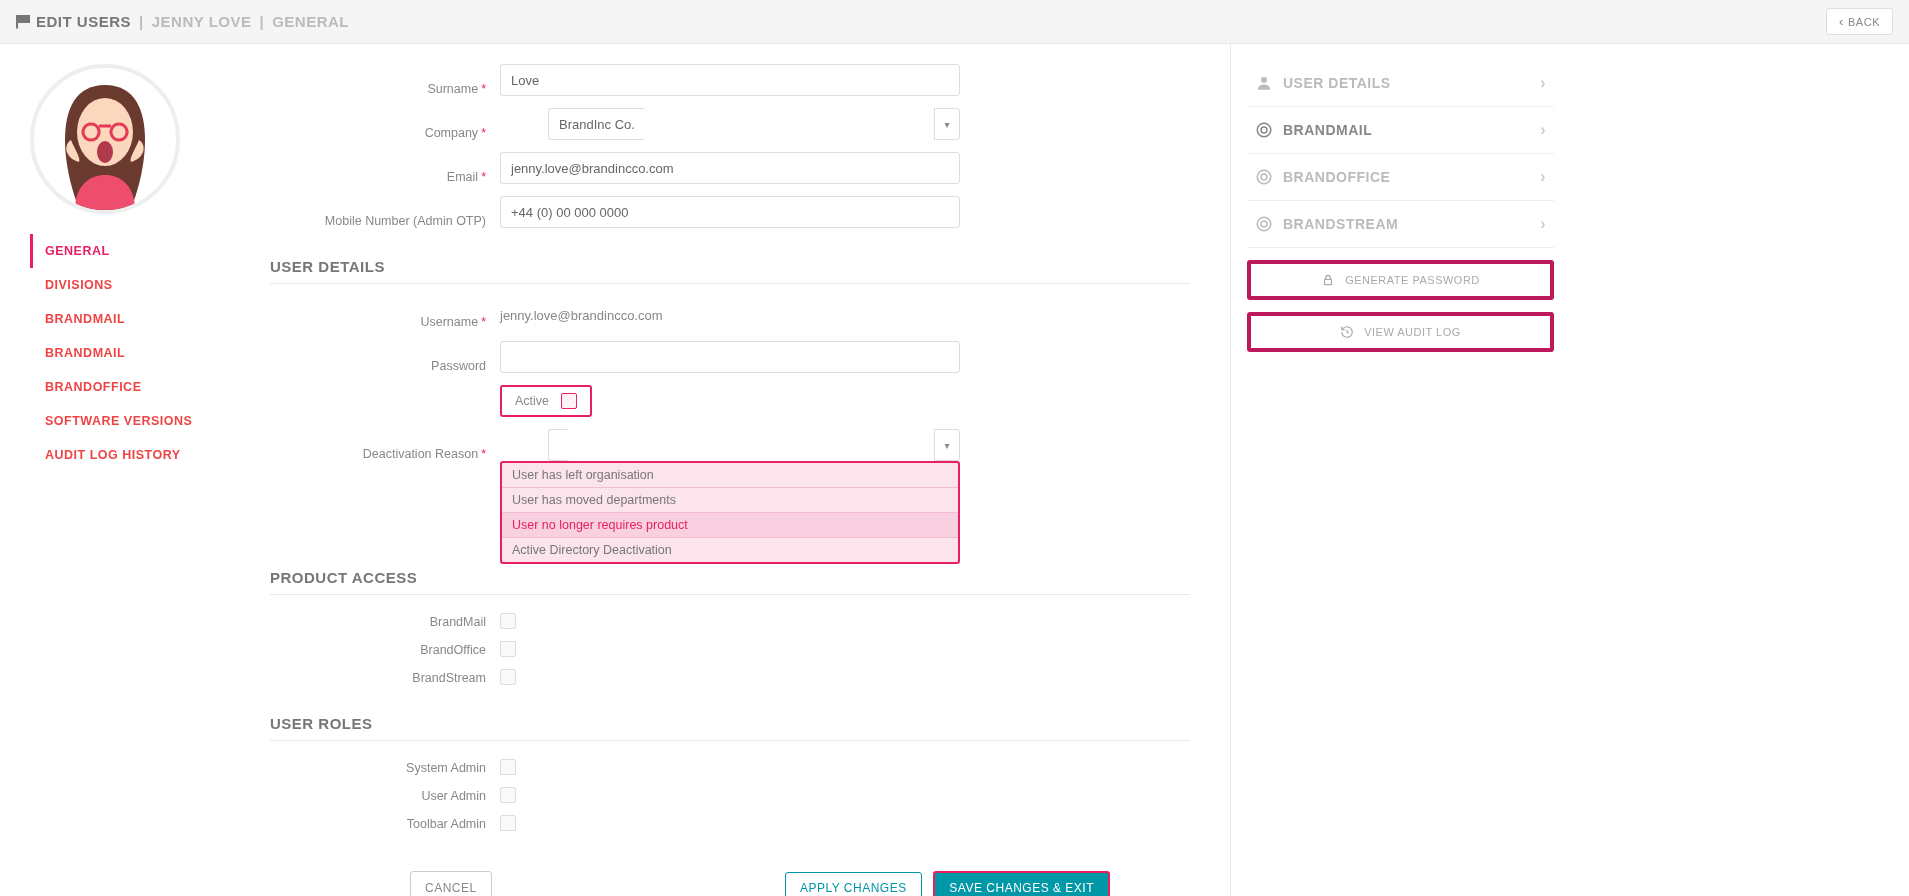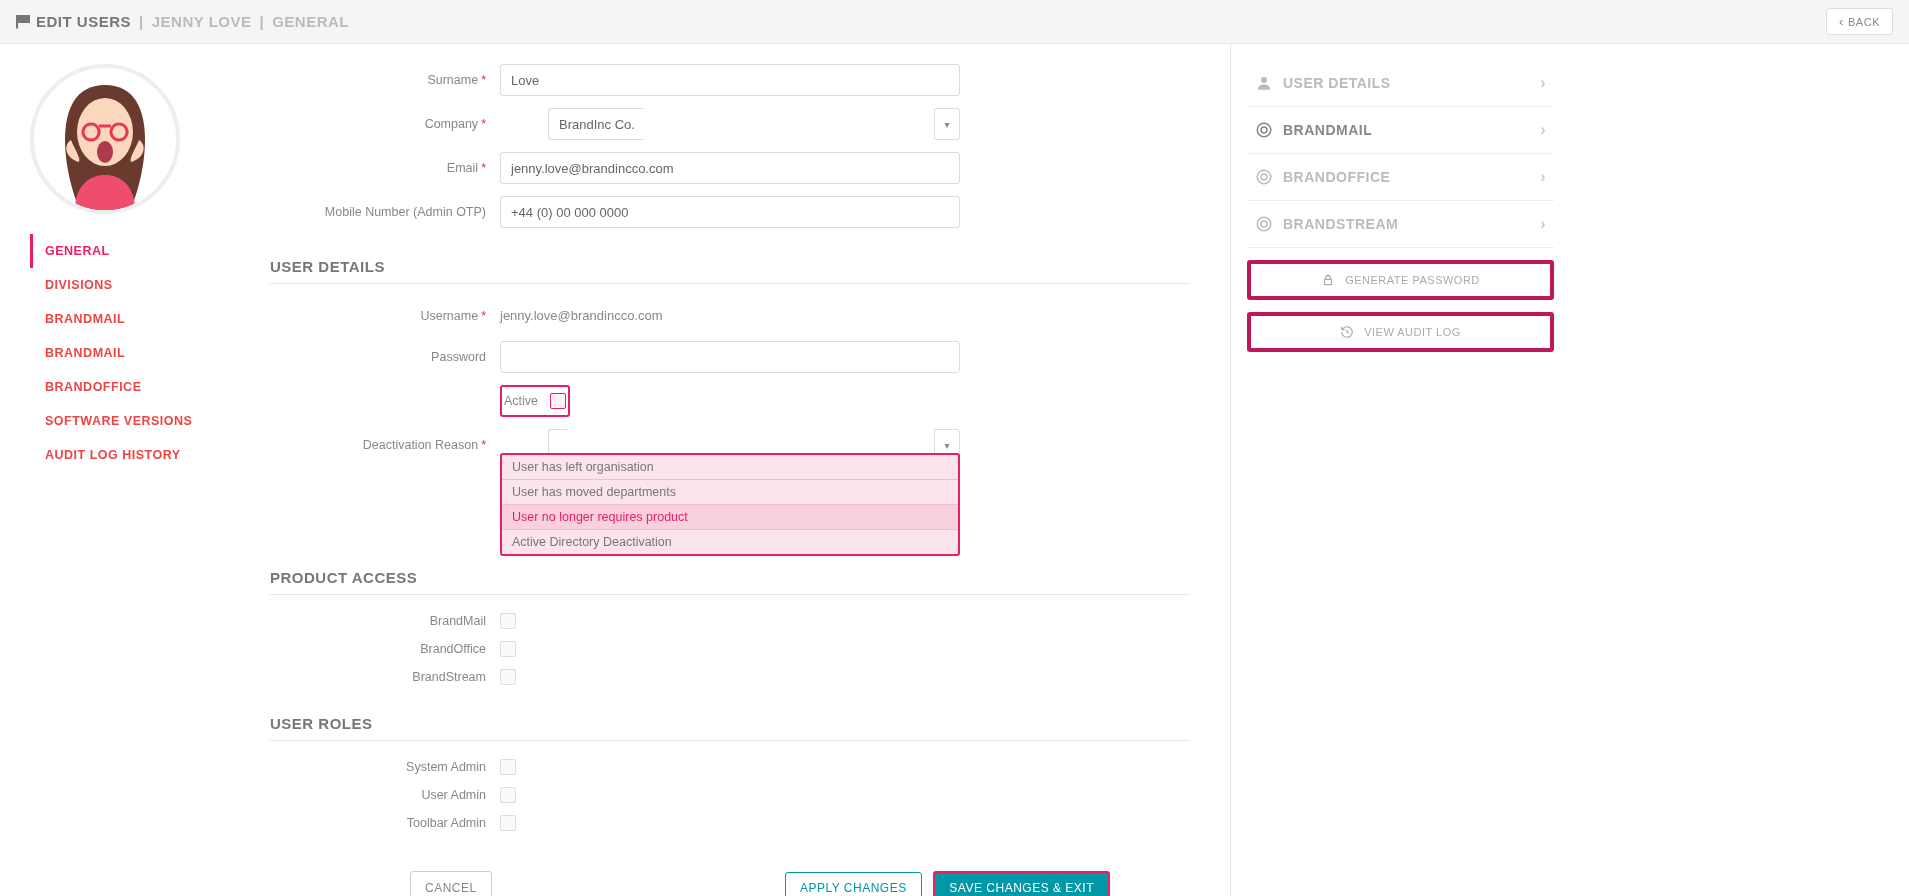--- a/index.html
+++ b/index.html
@@ -77,21 +77,21 @@
   }
   
   .main {
     flex: 1;
     padding: 20px 40px 20px 40px;
     max-width: 1000px;
   }
   
   .form-row {
     display: flex;
-    align-items: center;
+    align-items: flex-end;
     margin-bottom: 12px;
     position: relative;
   }
   .form-label {
     width: 230px;
     text-align: right;
     padding-right: 14px;
     color: #888;
     font-size: 12.5px;
   }
@@ -161,28 +161,28 @@
     background: #fafafa;
     display: inline-block;
   }
   
   .active-row {
     display: inline-flex;
     align-items: center;
     gap: 12px;
     border: 2px solid #e91e63;
     border-radius: 3px;
-    padding: 6px 2px;
+    padding: 6px 13px;
   }
   .active-row .albl { color: #888; font-size: 12.5px; }
   
   .dropdown-panel {
     position: absolute;
     left: 230px;
-    top: 24px;
+    top: 32px;
     width: 460px;
     border: 2px solid #e91e63;
     border-radius: 3px;
     background: #fce4ec;
     z-index: 10;
     overflow: hidden;
   }
   .dropdown-panel .opt {
     padding: 5px 10px;
     color: #777;

